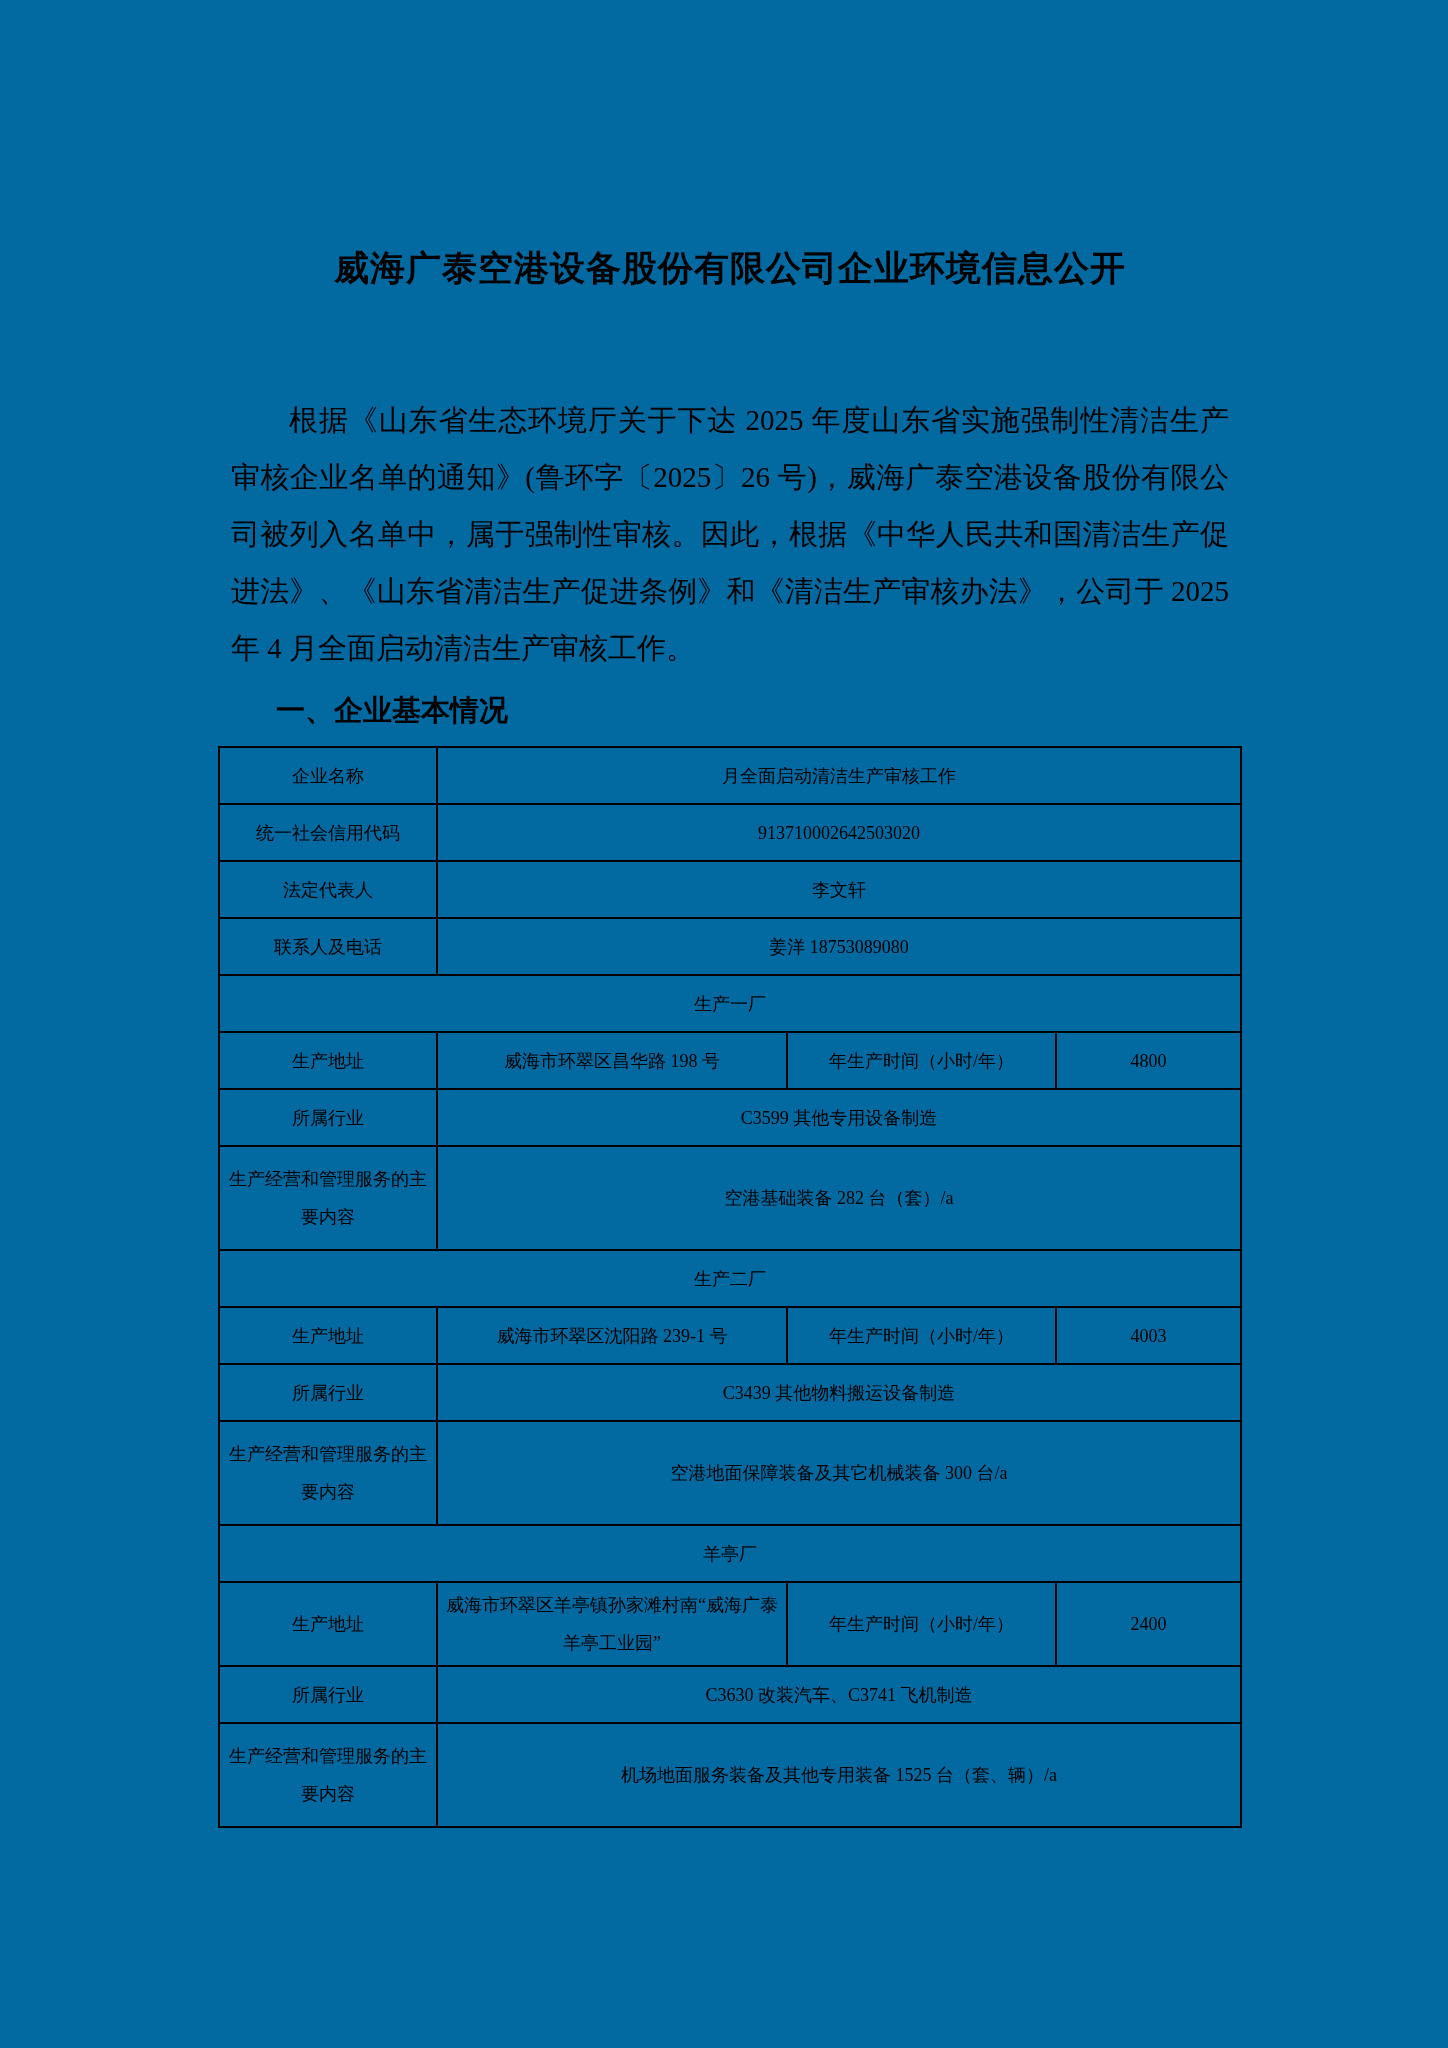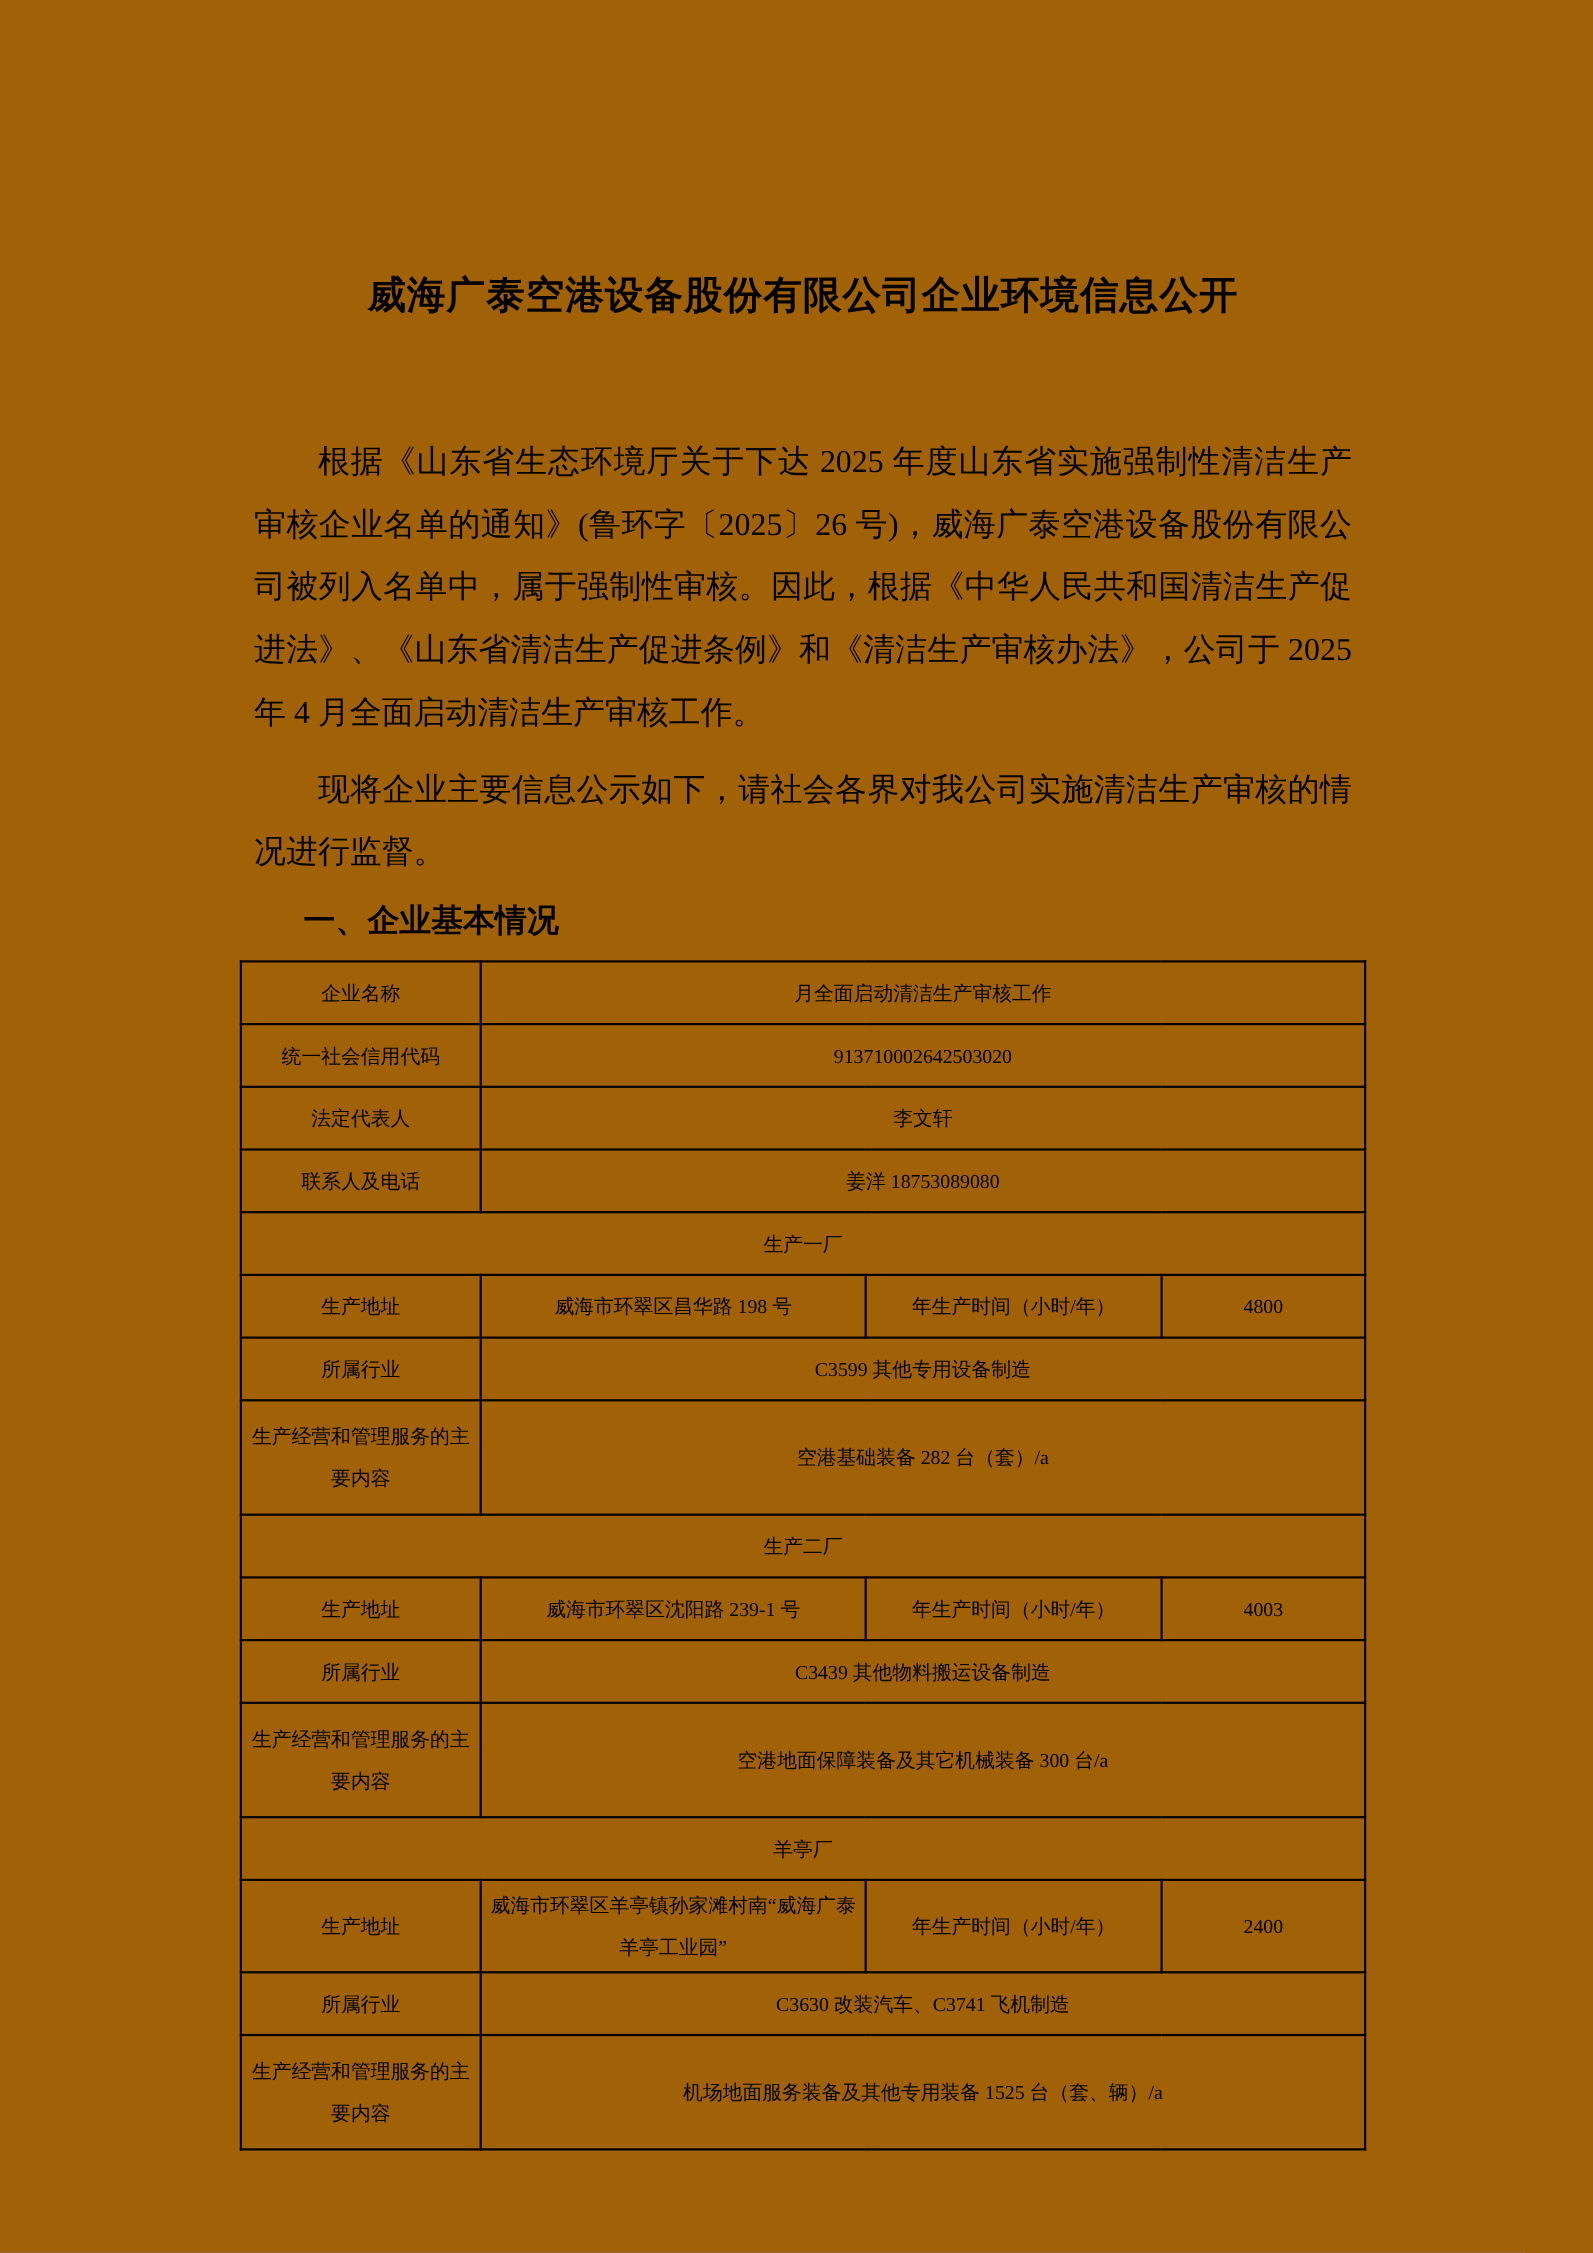--- a/index.html
+++ b/index.html
@@ -1,19 +1,19 @@
 <!DOCTYPE html>
 <html><head>
 <meta charset="utf-8">
 <style>
   html,body{margin:0;padding:0;background:#888;}
   .page{
     position:relative;
     width:1448px;height:2048px;
-    background:#a16207;
+    background:#0369a1;
     font-family:"Liberation Serif", serif;
     color:#000;
     overflow:hidden;
     margin:0 auto;
   }
   .content{
     position:absolute;
     left:218px;top:0;
     width:1024px;
   }
@@ -62,21 +62,20 @@
 </style>
 </head>
 <body>
 
 <div class="page">
   <div class="content">
 
     <h1 class="doc-title">威海广泰空港设备股份有限公司企业环境信息公开</h1>
 
     <p class="para">根据《山东省生态环境厅关于下达 2025 年度山东省实施强制性清洁生产审核企业名单的通知》(鲁环字〔2025〕26 号)，威海广泰空港设备股份有限公司被列入名单中，属于强制性审核。因此，根据《中华人民共和国清洁生产促进法》、《山东省清洁生产促进条例》和《清洁生产审核办法》，公司于 2025 年 4 月全面启动清洁生产审核工作。</p>
-    <p class="para">现将企业主要信息公示如下，请社会各界对我公司实施清洁生产审核的情况进行监督。</p>
 
     <h2 class="sec-heading">一、企业基本情况</h2>
 
     <table class="info">
       <colgroup>
         <col style="width:218px">
         <col style="width:350px">
         <col style="width:269px">
         <col style="width:185px">
       </colgroup>

